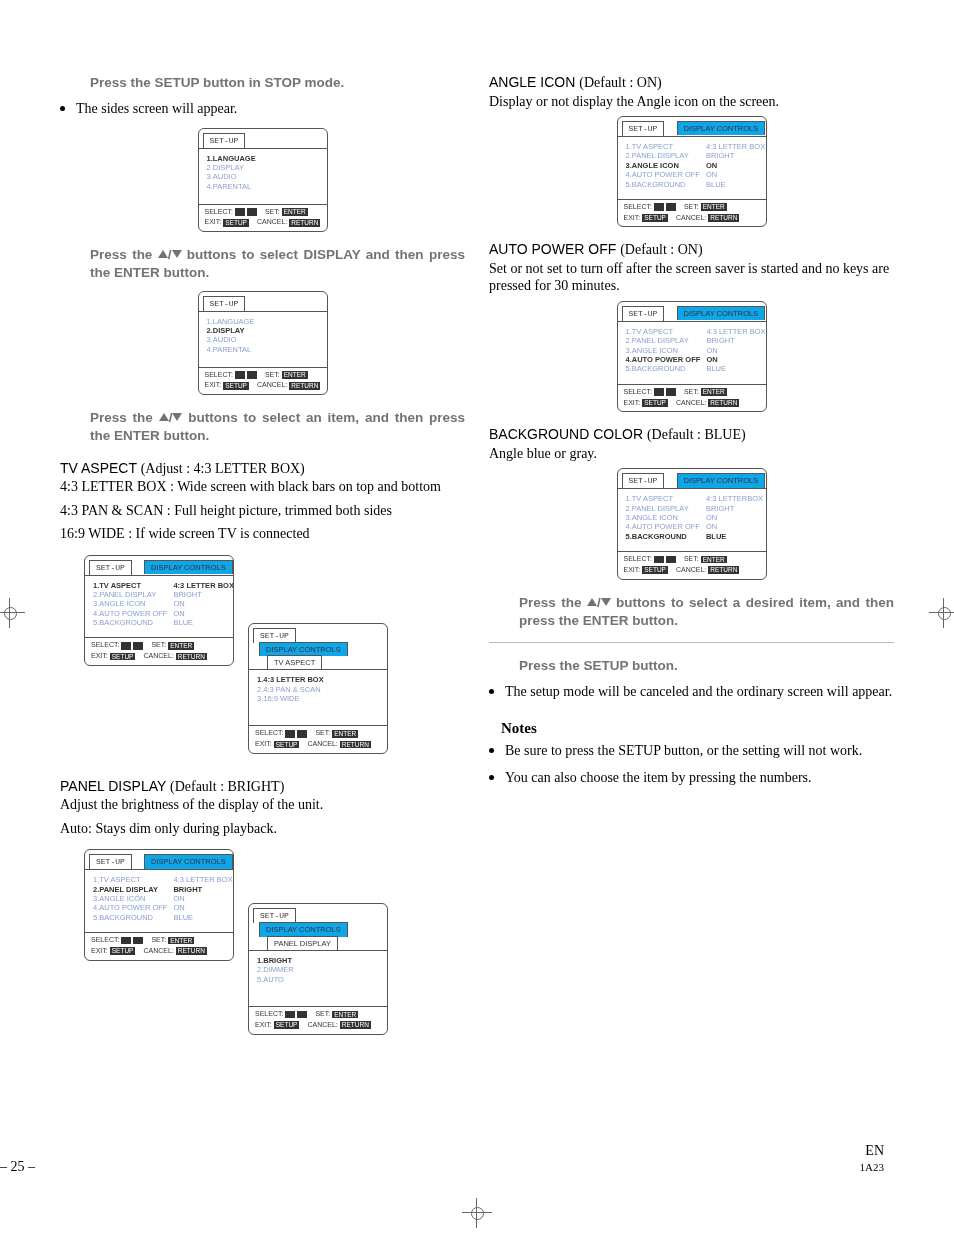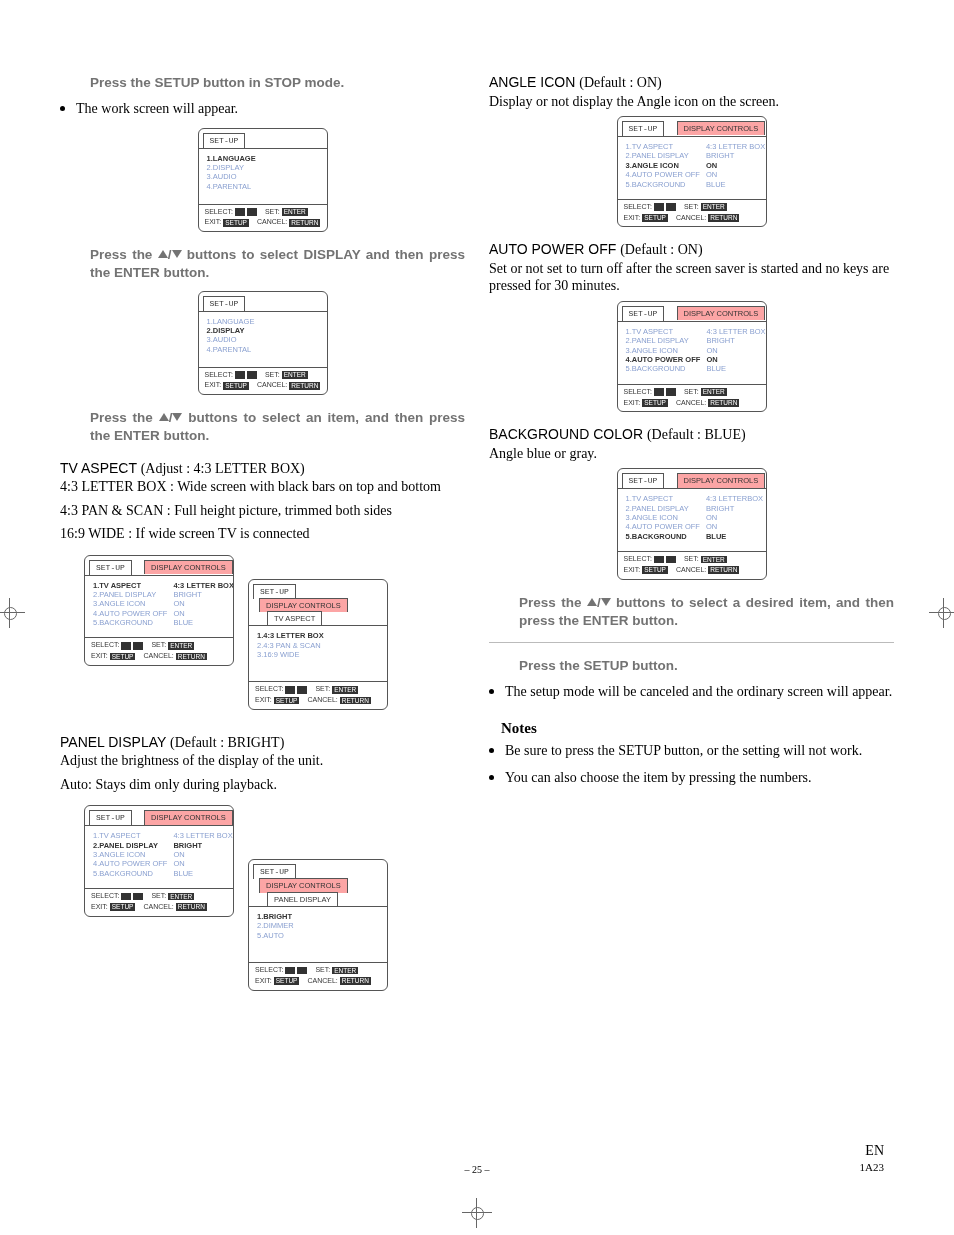--- a/index.html
+++ b/index.html
@@ -96,21 +96,21 @@
     background:#fff;
     font-family:Liberation Mono, monospace;
   }
   .osd-tab2{
     border:1px solid #555;
     border-bottom:none;
     display:inline-block;
     padding:2px 6px;
     margin:-1px 0 0 10px;
     font-size:7.5px;
-    background:#fca5a5;
+    background:#0ea5e9;
   }
   .osd-tab3{
     border:1px solid #555;
     border-bottom:none;
     display:inline-block;
     padding:2px 6px;
     margin:-1px 0 0 18px;
     font-size:7.5px;
     background:#fff;
   }
@@ -151,21 +151,21 @@
   .inline-tri.dn{width:0;height:0;border-left:5px solid transparent;border-right:5px solid transparent;border-top:8px solid #737373;}
   
   .reg{position:absolute;width:30px;height:30px;}
   .reg::before,.reg::after{content:"";position:absolute;background:#666;}
   .reg::before{left:14px;top:0;width:1px;height:30px;}
   .reg::after{top:14px;left:0;height:1px;width:30px;}
   .reg .c{position:absolute;left:9px;top:9px;width:11px;height:11px;border:1px solid #666;border-radius:50%;}
   .reg.l{left:-5px;top:598px;}
   .reg.r{right:-5px;top:598px;}
   .reg.b{left:462px;bottom:7px;}
-  .page-num{position:absolute;bottom:60px;left:0;right:0;text-align:center;font-size:10px;}
+  .page-num{position:absolute;bottom:60px;left:0;right:0;font-size:14px;}
   .page-en{position:absolute;bottom:60px;right:70px;text-align:right;font-size:14px;}
 </style>
 </head>
 <body>
 
 <div class="page">
   <div class="reg l">
       <span class="c"></span>
     </div>
   <div class="reg r">
@@ -173,21 +173,21 @@
     </div>
   <div class="reg b">
       <span class="c"></span>
     </div>
 
   <div class="columns">
 
     <div class="col">
 
       <div class="bold-gray">Press the SETUP button in STOP mode.</div>
-      <div class="bullet">The work screen will appear.</div>
+      <div class="bullet">The sides screen will appear.</div>
 
       <div class="osd center">
         <div class="osd-outer">
           <span class="osd-tab">SET-UP</span>
           <div class="osd-body">
             <ul class="osd-list">
               <li class="sel">1.LANGUAGE</li>
               <li>2.DISPLAY</li>
               <li>3.AUDIO</li>
               <li>4.PARENTAL</li>
@@ -310,21 +310,21 @@
                   <span class="btn">SETUP</span>
                 </span>
               <span class="k">
                   <span>CANCEL:</span>
                   <span class="btn">RETURN</span>
                 </span>
             </div>
           </div>
         </div>
 
-        <div class="osd" style="width:140px;margin-top:30px">
+        <div class="osd" style="width:140px;margin-top:74px">
           <div class="osd-outer">
             <span class="osd-tab">SET-UP</span>
             <span class="osd-tab2">DISPLAY CONTROLS</span>
             <span class="osd-tab3">TV ASPECT</span>
             <div class="osd-body">
                 <ul class="osd-list">
               <li class="sel">1.4:3 LETTER BOX</li>
               <li>2.4:3 PAN &amp; SCAN</li>
               <li>3.16:9 WIDE</li>
             </ul>

